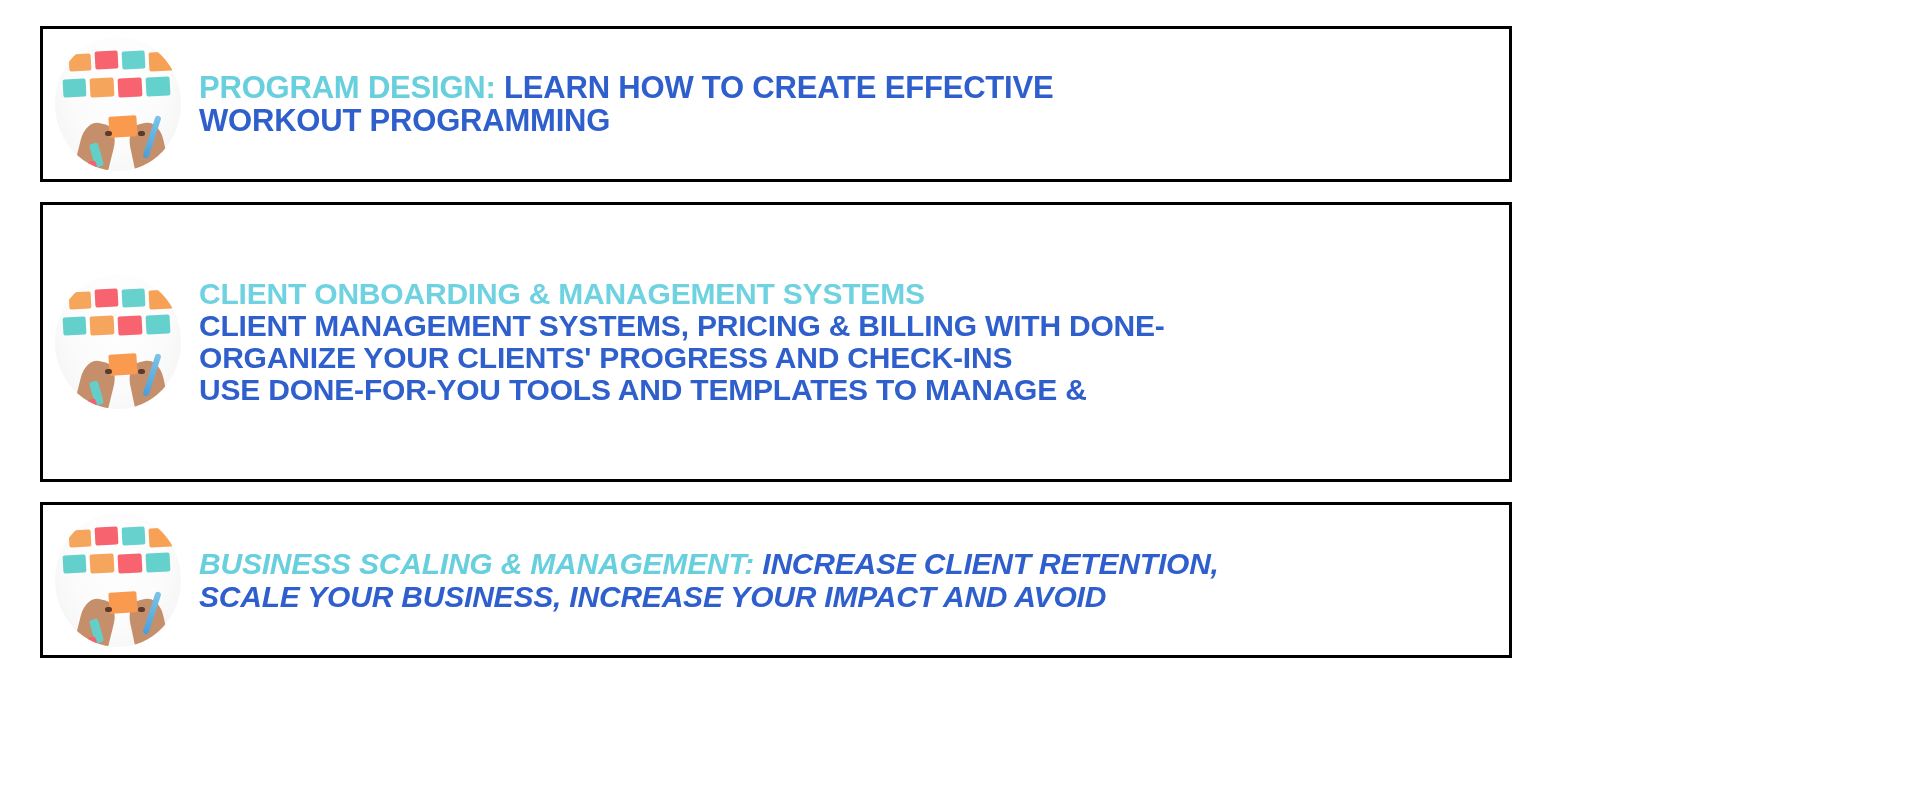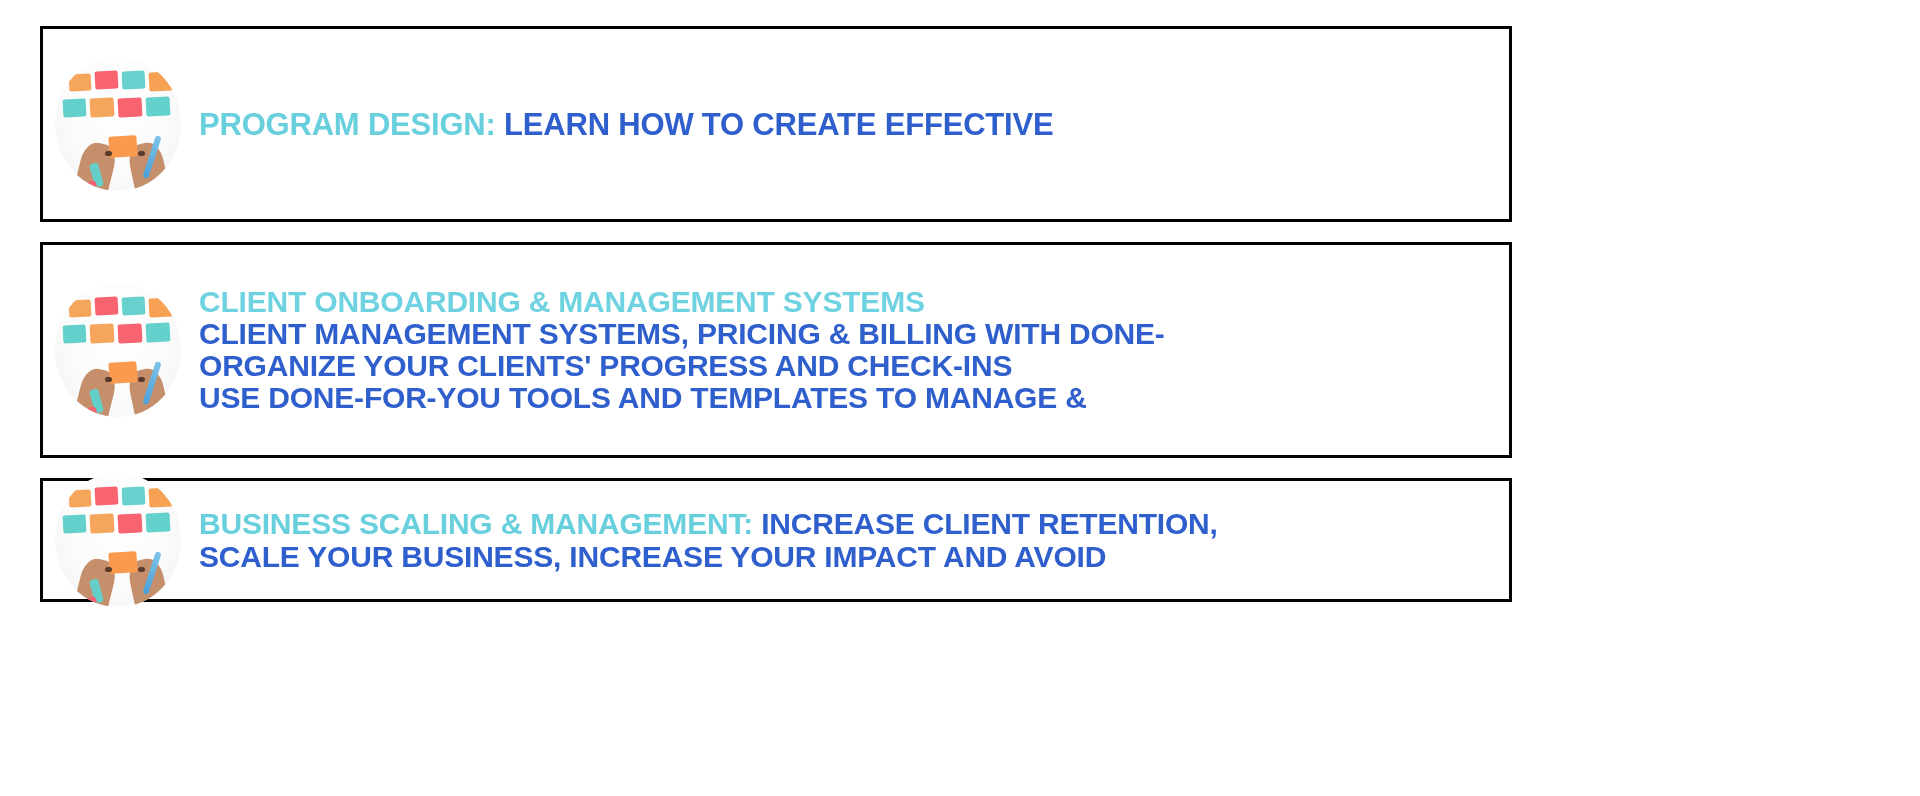--- a/index.html
+++ b/index.html
@@ -28,23 +28,23 @@
 
   .panel {
     position: relative;
     box-sizing: border-box;
     border: 3px solid #000000;
     background: #ffffff;
     display: flex;
     align-items: center;
     margin-bottom: 20px;
   }
-  .panel-1 { height: 196px; }
-  .panel-2 { height: 216px; }
-  .panel-3 { height: 124px; }
+  .panel-1 { height: 156px; }
+  .panel-2 { height: 280px; }
+  .panel-3 { height: 156px; font-style: italic; }
 
   .thumb-wrap {
     flex: 0 0 auto;
     width: 150px;
     height: 100%;
     display: flex;
     align-items: center;
     justify-content: center;
     position: relative;
   }
@@ -182,20 +182,21 @@
           <div class="note-held"></div>
           <div class="nail nail-a"></div>
           <div class="nail nail-b"></div>
           <div class="pen"></div>
           <div class="marker-teal"></div>
           <div class="marker-pink"></div>
         </div>
       </div>
       <div class="copy">
         <div class="line"><span class="hl">PROGRAM DESIGN:</span><span> LEARN HOW TO CREATE EFFECTIVE</span></div>
+        <div class="line"><span>WORKOUT PROGRAMMING</span></div>
       </div>
     </div>
 
     <div class="panel panel-2">
       <div class="thumb-wrap">
         <div class="thumb">
           <div class="note n1"></div>
           <div class="note n2"></div>
           <div class="note n3"></div>
           <div class="note n4"></div>

